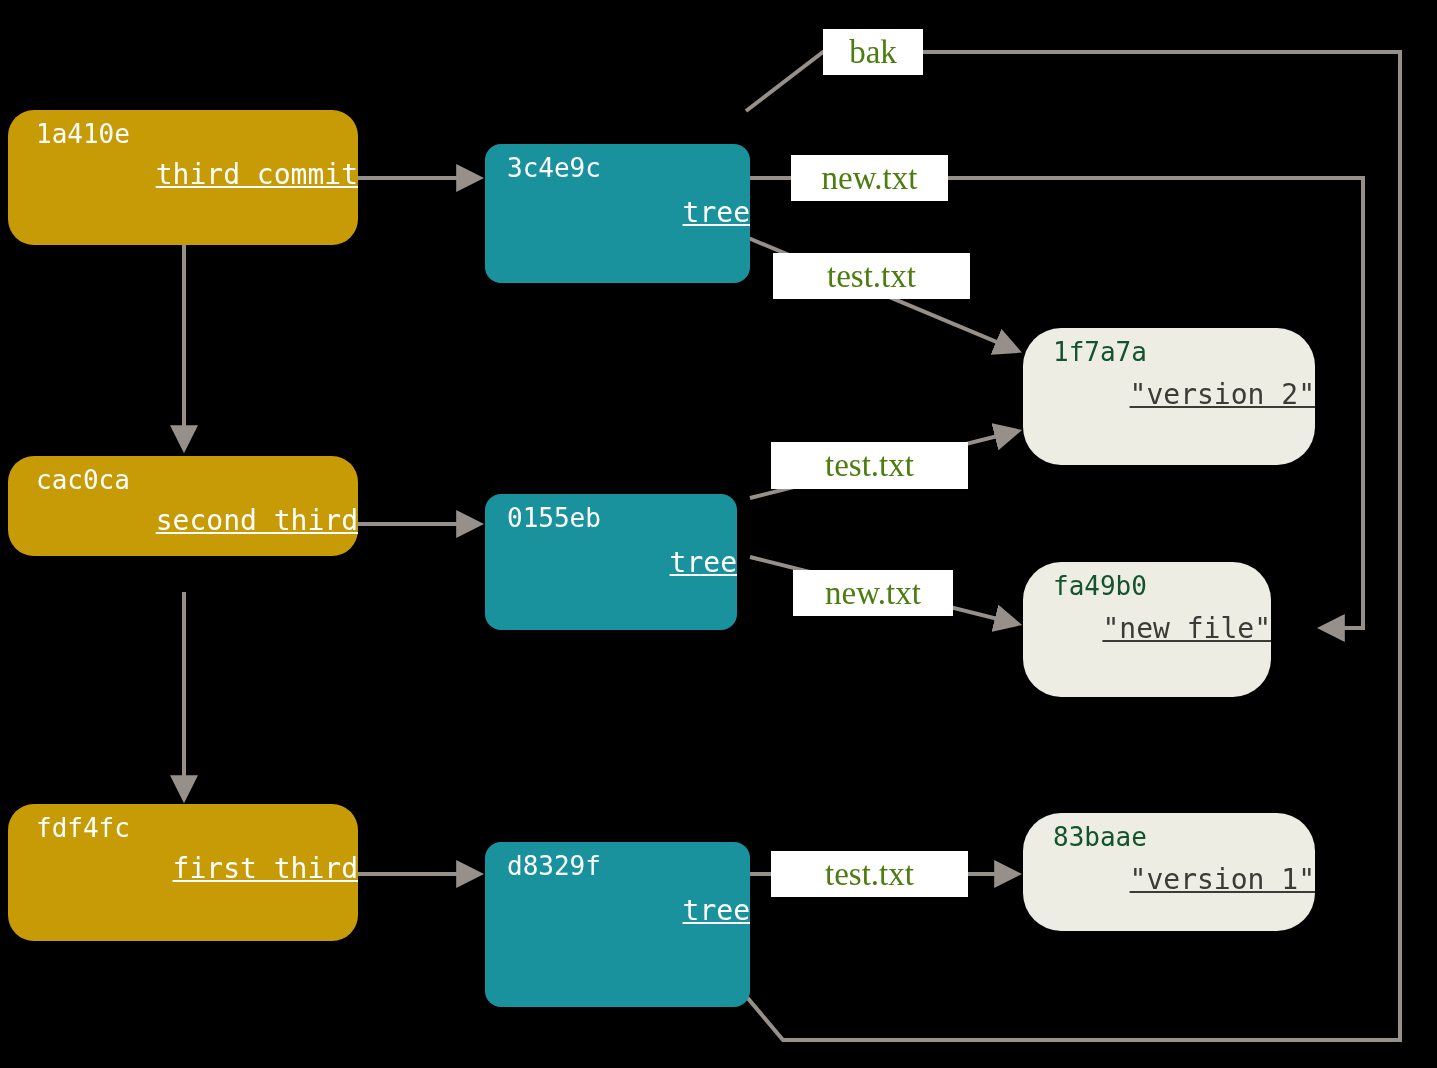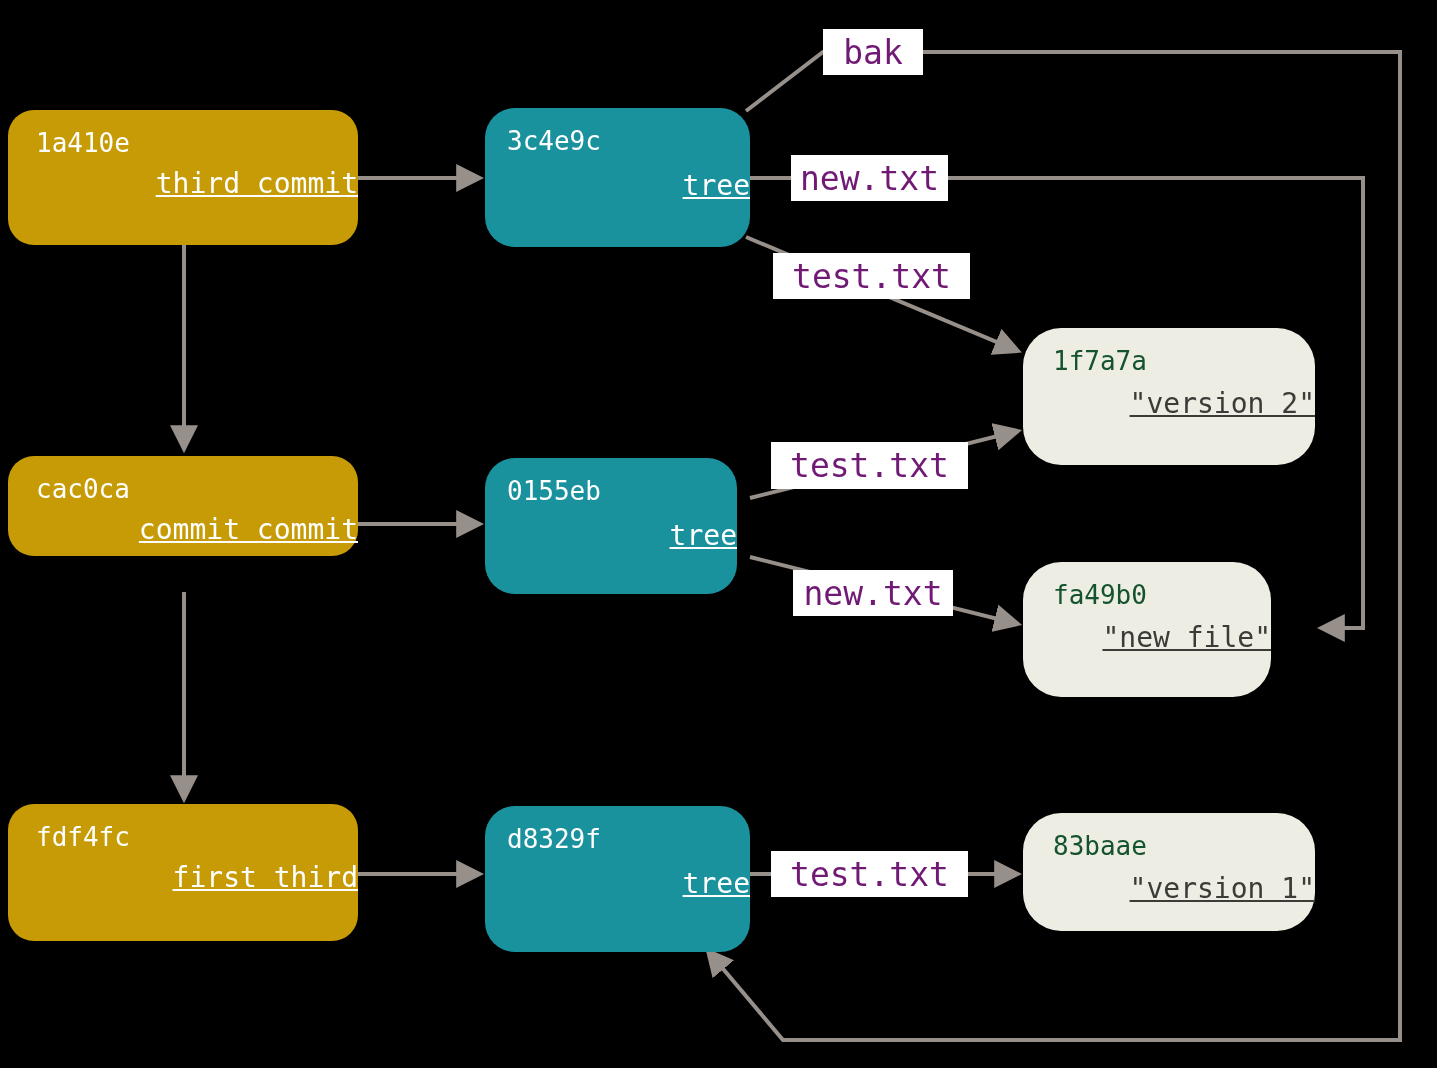--- a/index.html
+++ b/index.html
@@ -16,21 +16,21 @@
     position: absolute;
     left: 0; top: 0;
     width: 1437px; height: 1068px;
     z-index: 1;
   }
   
   .node {
     position: absolute;
     z-index: 2;
     box-sizing: border-box;
-    padding-top: 18px;
+    padding-top: 9px;
   }
   .node .hash {
     font-size: 26px;
     line-height: 30px;
     text-align: left;
   }
   .node .title {
     font-size: 28px;
     line-height: 40px;
     text-align: right;
@@ -39,42 +39,44 @@
   }
   .commit {
     background: #C79B06;
     border-radius: 26px;
     color: #FFFFFF;
   }
   .commit .hash { margin-left: 28px; }
   .commit .title { margin-top: 6px; }
   .tree {
     background: #1A929E;
-    border-radius: 30px;
+    border-radius: 16px;
     color: #FFFFFF;
+    margin-top: 36px;
   }
   .tree .hash { margin-left: 22px; }
   .tree .title { margin-top: 10px; }
   .blob {
     background: #EDEDE4;
     border-radius: 38px;
   }
   .blob .hash { margin-left: 30px; color: #14532d; }
   .blob .title { margin-top: 8px; color: #3B3B37; }
   
   .edge-label {
     position: absolute;
     z-index: 3;
     background: #FFFFFF;
-    color: #701a75;
+    color: #4d7c0f;
     font-size: 33px;
     display: flex;
     align-items: center;
     justify-content: center;
     white-space: pre;
+    font-family: Liberation Serif, serif;
   }
 </style>
 </head>
 <body>
 
 <div id="stage">
 
   <svg id="edges" viewBox="0 0 1437 1068">
     <defs>
       <marker id="arrow" viewBox="0 0 10 10" refX="8.5" refY="5" markerWidth="7" markerHeight="7" orient="auto-start-reverse">
@@ -95,36 +97,36 @@
       <path d="M750 874 L1018 874" marker-end="url(#arrow)"></path>
     </g>
   </svg>
 
   <div class="node commit" style="left:8px;top:110px;width:350px;height:135px">
     <div class="hash">1a410e</div>
     <div class="title">third commit</div>
   </div>
   <div class="node commit" style="left:8px;top:456px;width:350px;height:100px">
     <div class="hash">cac0ca</div>
-    <div class="title">commit commit</div>
+    <div class="title">second third</div>
   </div>
   <div class="node commit" style="left:8px;top:804px;width:350px;height:137px">
     <div class="hash">fdf4fc</div>
     <div class="title">first third</div>
   </div>
 
   <div class="node tree" style="left:485px;top:108px;width:265px;height:139px">
     <div class="hash">3c4e9c</div>
     <div class="title">tree</div>
   </div>
   <div class="node tree" style="left:485px;top:458px;width:252px;height:136px">
     <div class="hash">0155eb</div>
     <div class="title">tree</div>
   </div>
-  <div class="node tree" style="left:485px;top:806px;width:265px;height:146px">
+  <div class="node tree" style="left:485px;top:806px;width:265px;height:165px">
     <div class="hash">d8329f</div>
     <div class="title">tree</div>
   </div>
 
   <div class="node blob" style="left:1023px;top:328px;width:292px;height:137px">
     <div class="hash">1f7a7a</div>
     <div class="title">"version 2"</div>
   </div>
   <div class="node blob" style="left:1023px;top:562px;width:248px;height:135px">
     <div class="hash">fa49b0</div>

